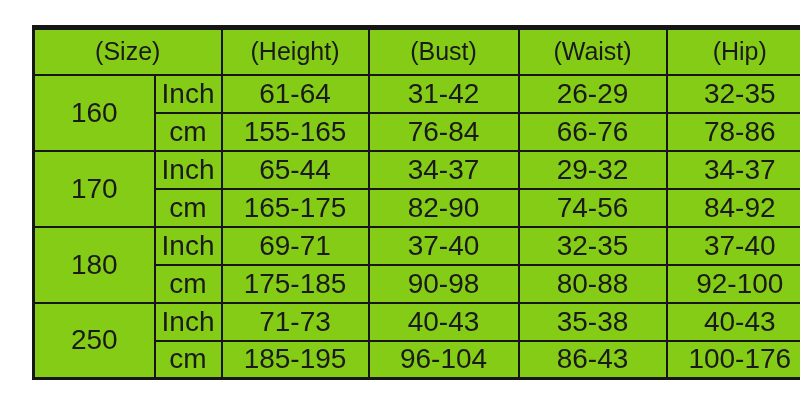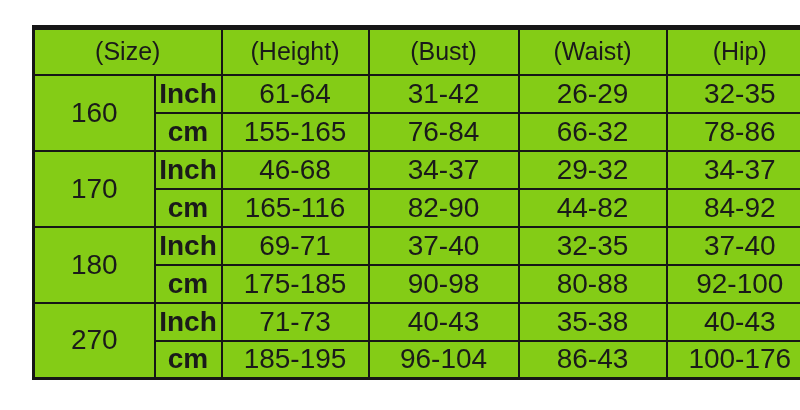--- a/index.html
+++ b/index.html
@@ -45,21 +45,20 @@
   }
   table.size-chart tbody td {
     height: 38px;
     font-size: 28px;
   }
   td.size-cell {
     font-size: 28px;
   }
   td.unit-cell {
     font-size: 28px;
-    font-weight: bold;
   }
 </style>
 </head>
 <body>
 
 <div class="page">
   <table class="size-chart">
     <colgroup>
       <col style="width:121px">
       <col style="width:67px">
@@ -84,58 +83,58 @@
         <td class="unit-cell">Inch</td>
         <td>61-64</td>
         <td>31-42</td>
         <td>26-29</td>
         <td>32-35</td>
       </tr>
       <tr>
         <td class="unit-cell">cm</td>
         <td>155-165</td>
         <td>76-84</td>
-        <td>66-32</td>
+        <td>66-76</td>
         <td>78-86</td>
       </tr>
 
       <tr>
         <td rowspan="2" class="size-cell">170</td>
         <td class="unit-cell">Inch</td>
-        <td>46-68</td>
+        <td>65-44</td>
         <td>34-37</td>
         <td>29-32</td>
         <td>34-37</td>
       </tr>
       <tr>
         <td class="unit-cell">cm</td>
-        <td>165-116</td>
+        <td>165-175</td>
         <td>82-90</td>
-        <td>44-82</td>
+        <td>74-56</td>
         <td>84-92</td>
       </tr>
 
       <tr>
         <td rowspan="2" class="size-cell">180</td>
         <td class="unit-cell">Inch</td>
         <td>69-71</td>
         <td>37-40</td>
         <td>32-35</td>
         <td>37-40</td>
       </tr>
       <tr>
         <td class="unit-cell">cm</td>
         <td>175-185</td>
         <td>90-98</td>
         <td>80-88</td>
         <td>92-100</td>
       </tr>
 
       <tr>
-        <td rowspan="2" class="size-cell">270</td>
+        <td rowspan="2" class="size-cell">250</td>
         <td class="unit-cell">Inch</td>
         <td>71-73</td>
         <td>40-43</td>
         <td>35-38</td>
         <td>40-43</td>
       </tr>
       <tr>
         <td class="unit-cell">cm</td>
         <td>185-195</td>
         <td>96-104</td>

